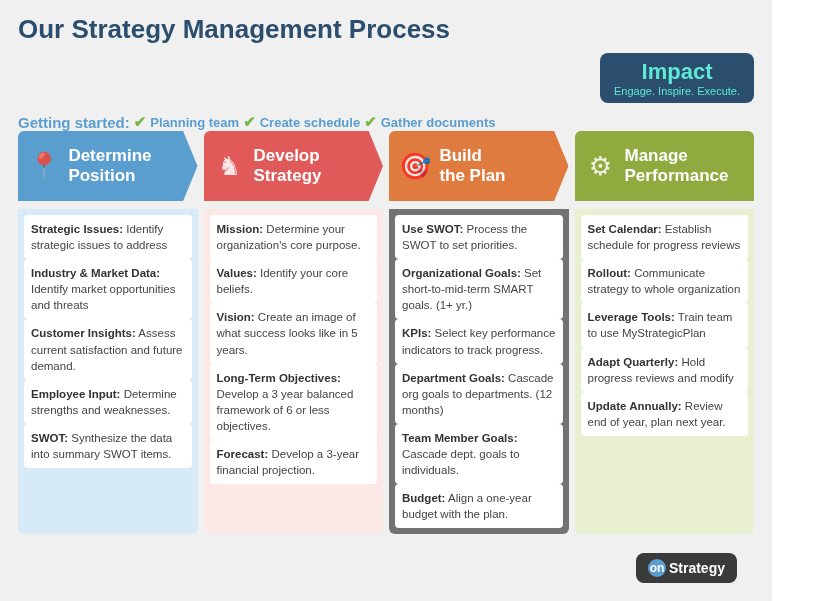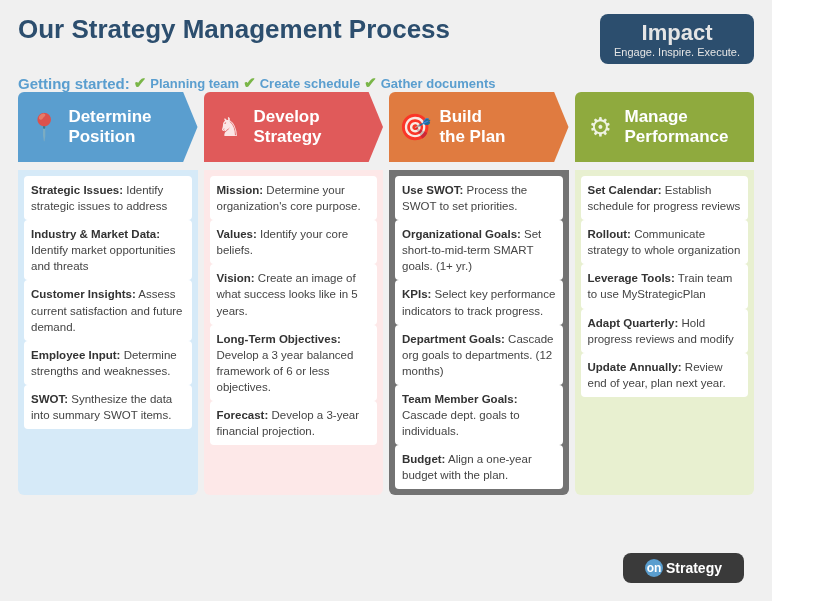--- a/index.html
+++ b/index.html
@@ -23,24 +23,25 @@
       align-items: flex-start;
       margin-bottom: 10px;
     }
     .header-title {
       font-size: 26px;
       font-weight: bold;
       color: #2c4e6e;
     }
     .header-brand {
       background: #2c4e6e;
-      color: #e5e5e5;
+      color: #5eead4;
       border-radius: 8px;
       padding: 6px 14px;
       text-align: center;
+      margin-top: 39px;
     }
     .brand-impact {
       font-size: 22px;
       font-weight: bold;
       display: block;
     }
     .brand-tagline {
       font-size: 11px;
       display: block;
     }
@@ -127,25 +128,25 @@
       line-height: 1.4;
       color: #444;
     }
     .item-card strong {
       color: #333;
     }
     
     .onstrategy {
       position: absolute;
       bottom: 18px;
-      right: 28px;
+      right: 35px;
       background: #3a3a3a;
       color: #fff;
       border-radius: 8px;
-      padding: 6px 22px;
+      padding: 6px 12px;
       font-size: 14px;
       font-weight: bold;
       display: flex;
       align-items: center;
       gap: 3px;
     }
     .on-circle {
       background: #5a9ecf;
       border-radius: 50%;
       width: 18px;

